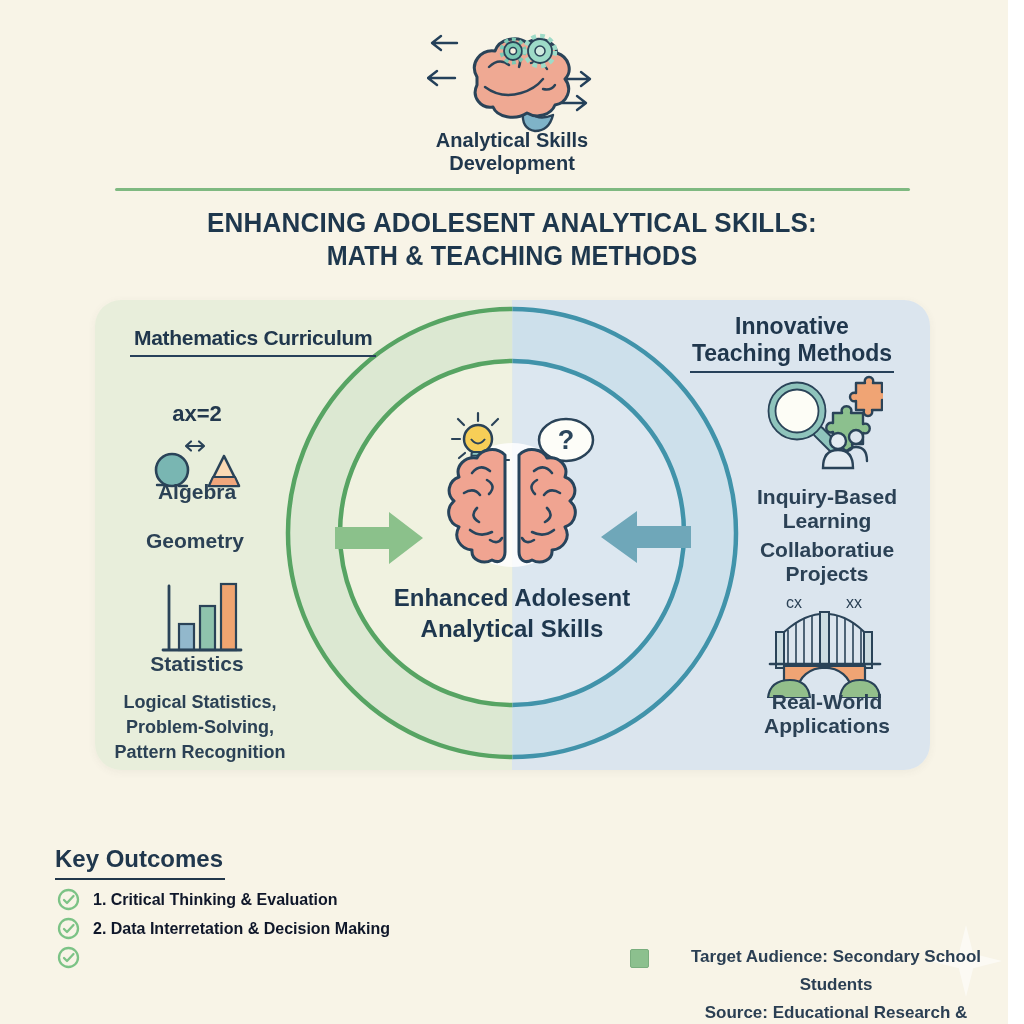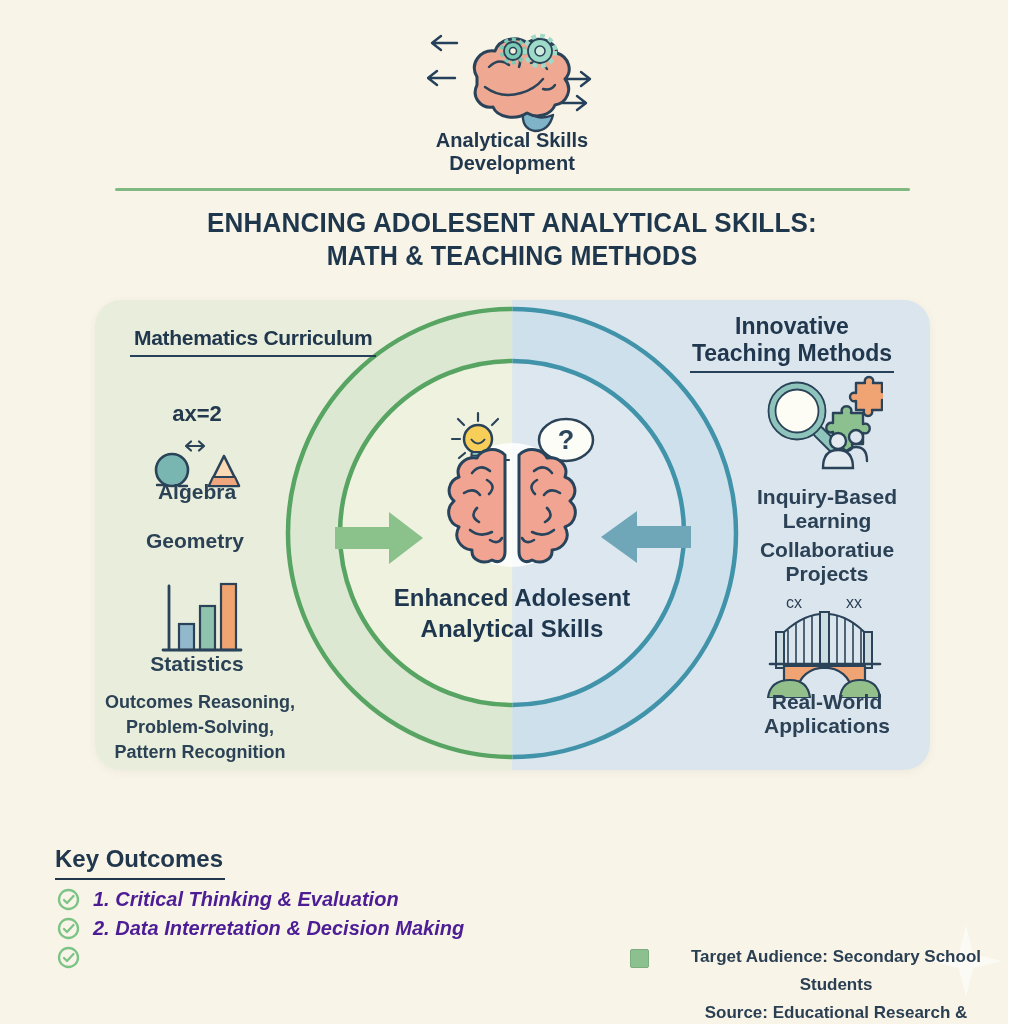--- a/index.html
+++ b/index.html
@@ -56,21 +56,21 @@
   .bridge-var.r{left:86px;top:0;}
   .bridge-svg{position:absolute;left:0;top:12px;}
   .realworld-label{left:647px;top:390px;width:170px;line-height:24px;}
 
   
   .outcomes-heading{left:55px;top:845px;}
   .outcomes-heading span{display:inline-block;font-weight:bold;font-size:24px;color:#20374d;
     padding:0 2px 5px 0;border-bottom:2.5px solid #22374b;}
   .outcomes-list{left:57px;top:888px;display:flex;flex-direction:column;gap:6px;}
   .outcome-row{display:flex;align-items:center;gap:13px;height:23px;}
-  .outcome-text{font-size:20px;font-weight:600;color:#4c1d95;white-space:nowrap;font-style:italic;}
+  .outcome-text{font-size:16px;font-weight:600;color:#0f172a;white-space:nowrap;}
 
   
   .watermark{left:930px;top:925px;width:72px;height:72px;background:rgba(255,255,255,0.55);
     clip-path:polygon(50% 0,60% 40%,100% 50%,60% 60%,50% 100%,40% 60%,0 50%,40% 40%);}
   .meta-block{left:630px;top:943px;display:flex;gap:16px;}
   .bullet-square{width:17px;height:17px;margin-top:6px;background:#8cc08e;
     border:1px solid #7aae7e;border-radius:2px;flex:0 0 auto;}
   .meta-lines{width:342px;text-align:center;font-size:17px;line-height:28px;font-weight:600;color:#2b3f53;}
 </style>
 </head>
@@ -228,21 +228,21 @@
     <svg class="abs stats-art" viewBox="0 0 92 84">
       <rect x="24" y="48" width="15" height="26" fill="#92b8cc" stroke="#2a4358" stroke-width="2.2"></rect>
       <rect x="45" y="30" width="15" height="44" fill="#8fc3ad" stroke="#2a4358" stroke-width="2.2"></rect>
       <rect x="66" y="8" width="15" height="66" fill="#f0a470" stroke="#2a4358" stroke-width="2.2"></rect>
       <path d="M14,10 V74 M8,74 H86" fill="none" stroke="#2a4358" stroke-width="2.8" stroke-linecap="round"></path>
     </svg>
 
     <div class="abs col-label stats-label">Statistics</div>
 
     <div class="abs skills-lines">
-      <div>Outcomes Reasoning,</div>
+      <div>Logical Statistics,</div>
       <div>Problem-Solving,</div>
       <div>Pattern Recognition</div>
     </div>
 
     <div class="abs innov-heading">
       <div>Innovative</div>
       <div><span class="u">Teaching Methods</span></div>
     </div>
 
     <svg class="abs inquiry-art" viewBox="0 0 122 112">

